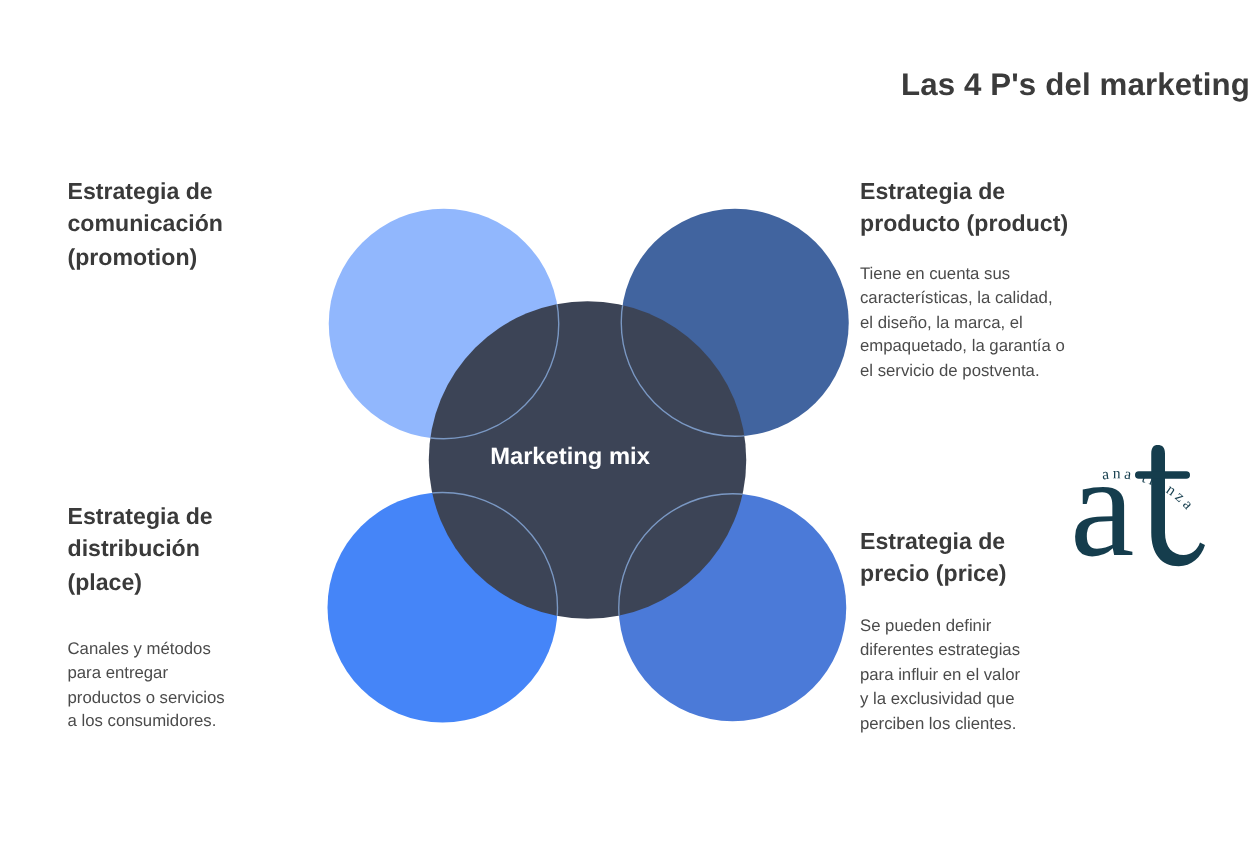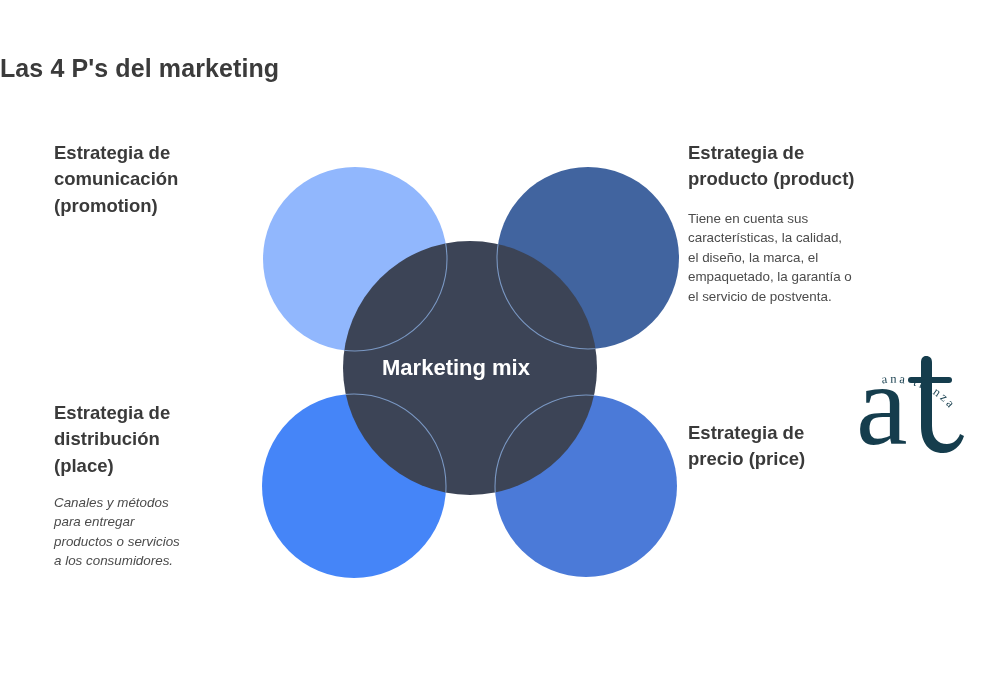--- a/index.html
+++ b/index.html
@@ -21,21 +21,21 @@
     width: 1000px;
     height: 673px;
   }
 
   
   .page-title {
     position: absolute;
     left: 0;
     top: 54px;
     width: 1000px;
-    text-align: left;
+    text-align: right;
     font-size: 25px;
     font-weight: bold;
     color: #3b3b3b;
     letter-spacing: 0.1px;
   }
 
   
   .quad {
     position: absolute;
     width: 230px;
@@ -56,21 +56,21 @@
     white-space: pre-line;
   }
 
   #quad-promotion  { left: 54px;  top: 140px; }
   #quad-product    { left: 688px; top: 140px; width: 240px; }
   #quad-place      { left: 54px;  top: 400px; }
   #quad-price      { left: 688px; top: 420px; width: 232px; }
 
   #quad-product .quad-body { }
   #quad-price   .quad-body { margin-top: 18px; }
-  #quad-place   .quad-body { margin-top: 14px; font-style: italic; }
+  #quad-place   .quad-body { margin-top: 30px; }
 
   
   #venn {
     position: absolute;
     left: 250px;
     top: 155px;
     width: 440px;
     height: 440px;
   }
   #venn svg {
@@ -78,21 +78,21 @@
     width: 440px;
     height: 440px;
   }
 
   .center-label {
     position: absolute;
     left: 343px;
     top: 355px;
     width: 226px;
     text-align: center;
-    font-size: 22px;
+    font-size: 19px;
     font-weight: bold;
     color: #ffffff;
     pointer-events: none;
   }
 
   
   #logo {
     position: absolute;
     left: 852px;
     top: 322px;
@@ -156,20 +156,25 @@
 (place)</div>
     <div class="quad-body">Canales y métodos
 para entregar
 productos o servicios
 a los consumidores.</div>
   </div>
 
   <div class="quad" id="quad-price">
     <div class="quad-head">Estrategia de
 precio (price)</div>
+    <div class="quad-body">Se pueden definir
+diferentes estrategias
+para influir en el valor
+y la exclusividad que
+perciben los clientes.</div>
   </div>
 
   <div id="logo">
     <svg viewBox="0 0 132 148" xmlns="http://www.w3.org/2000/svg">
       <defs>
         <path id="arcPath" d="M 28 62 A 74 74 0 0 1 112 112" fill="none"></path>
       </defs>
       <text font-family="'Liberation Serif', serif" font-size="12.5" fill="#153d4d" letter-spacing="2.6">
         <textPath href="#arcPath" startOffset="2%" id="logo-wordmark-textpath">ana trenza</textPath>
       </text>

